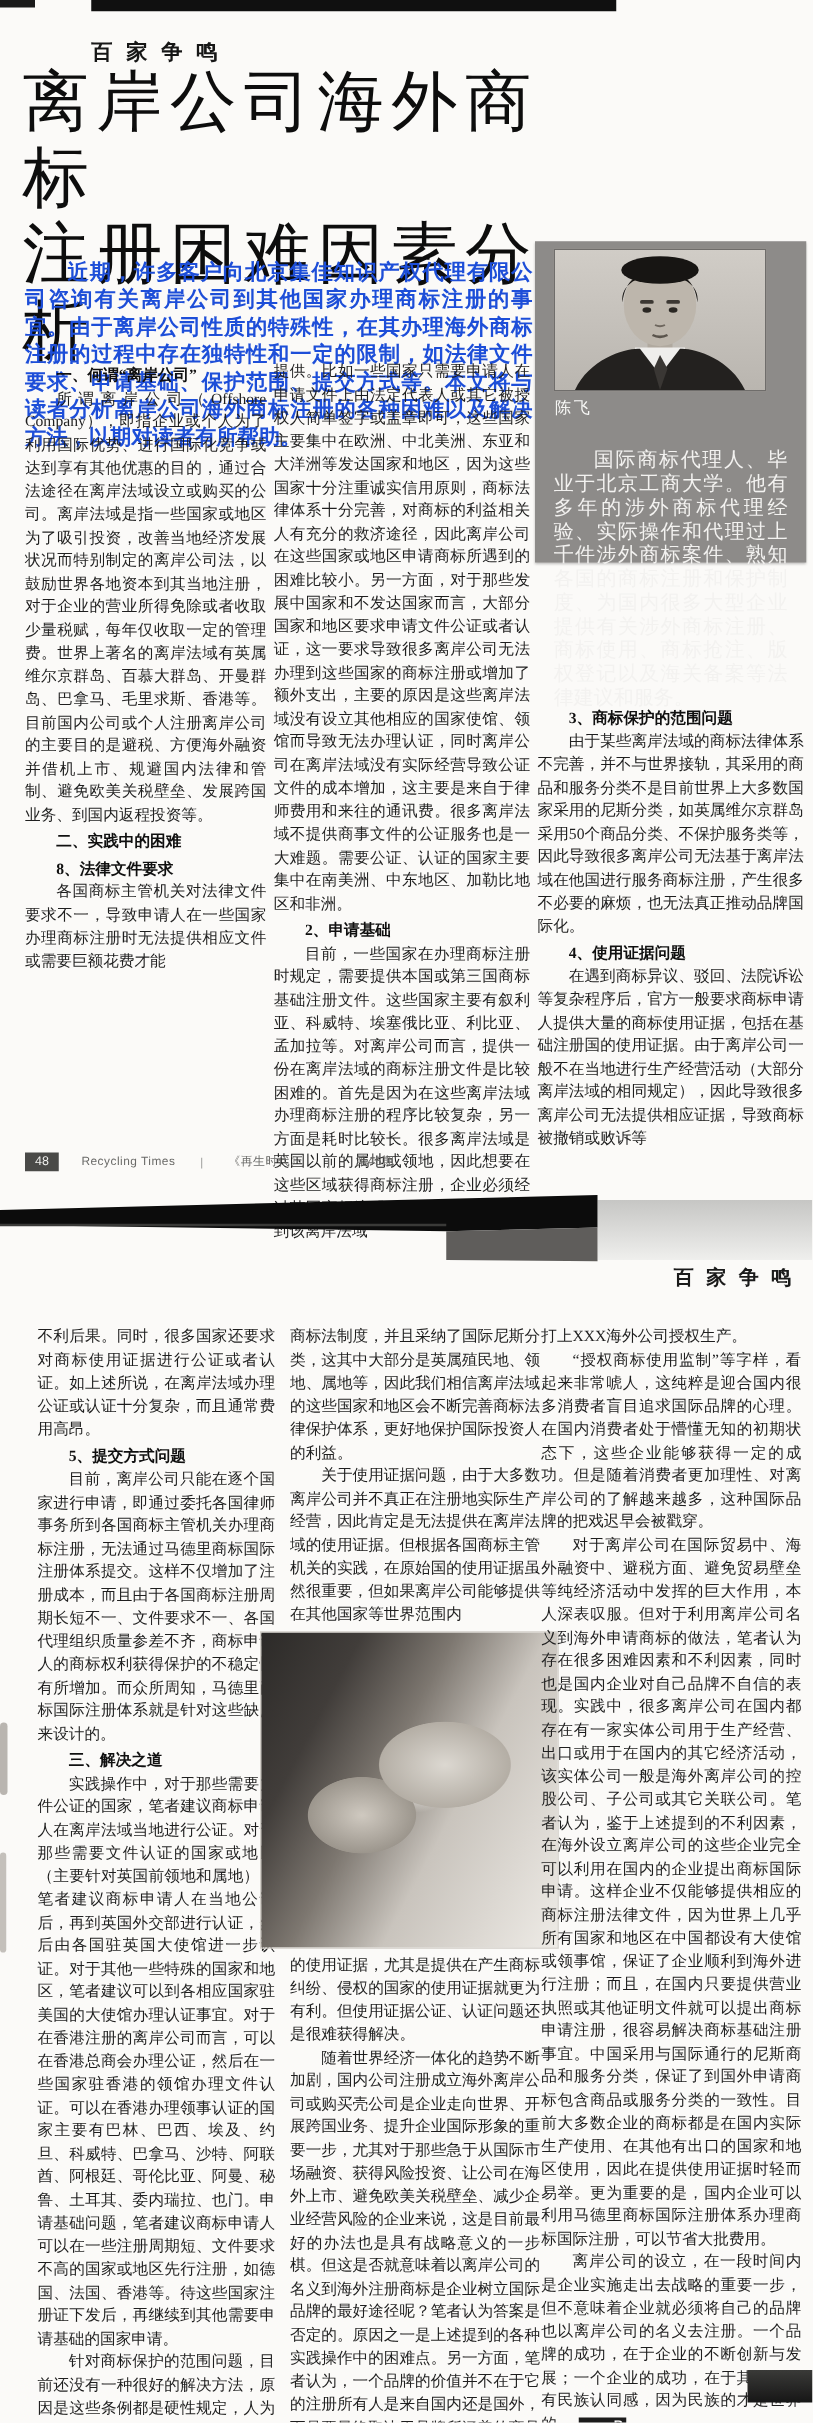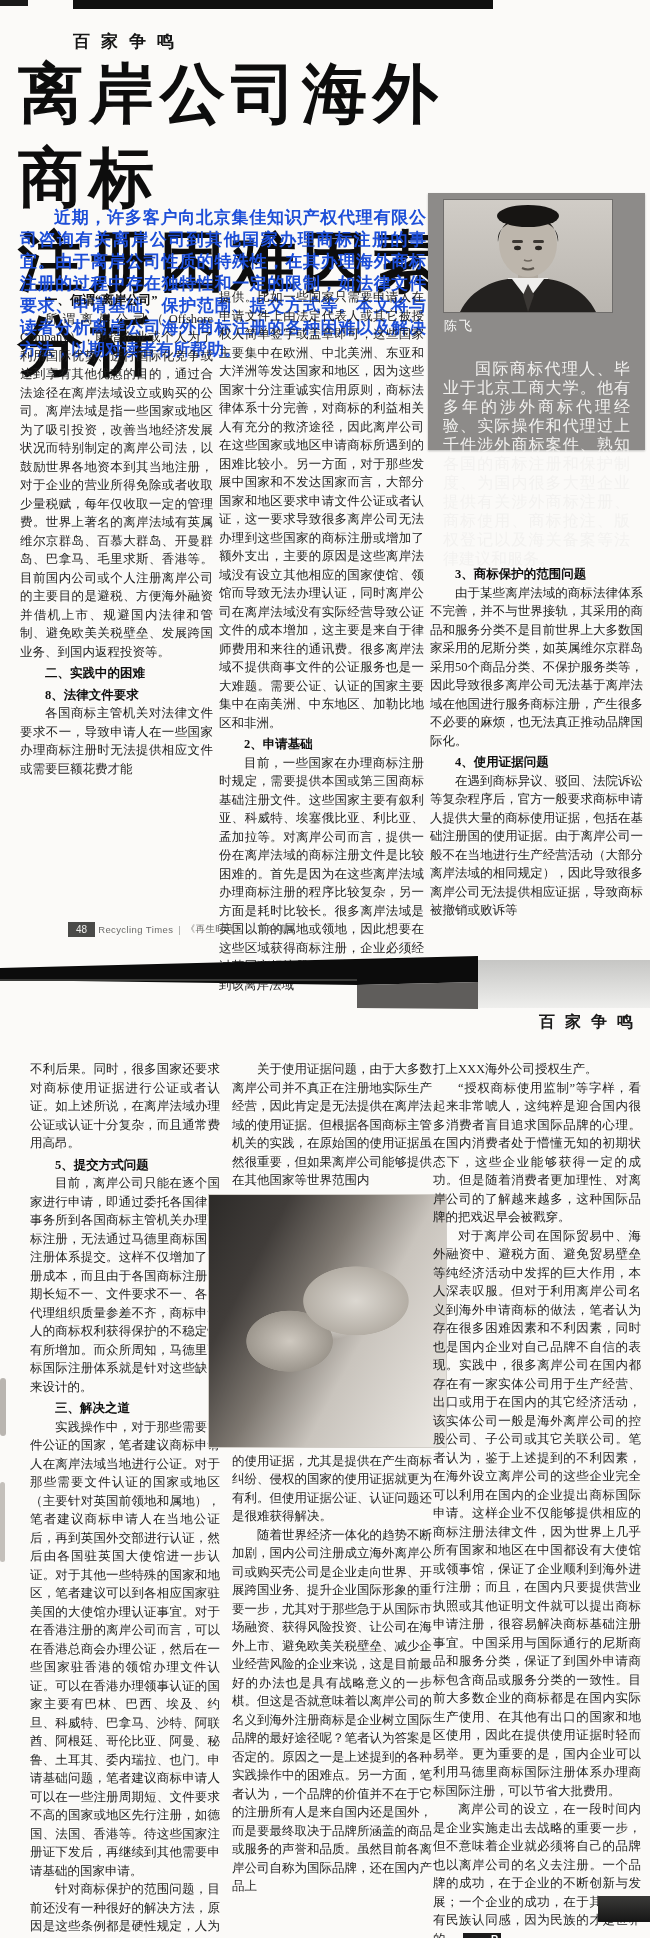--- a/index.html
+++ b/index.html
@@ -9,21 +9,21 @@
     font-family:"Liberation Serif","DejaVu Serif",serif;
     color:#1f1f1f;
     overflow:hidden;
   }
   .abs{position:absolute;}
 
   
   .tag-bar{left:73px;top:0;width:420px;height:9px;background:#101010;}
   .corner-artifact{left:0;top:0;width:28px;height:6px;background:#1a1a1a;}
   .tag1{left:73px;top:30px;font-size:17px;font-weight:700;letter-spacing:11px;color:#161616;}
-  .title{left:18px;top:52px;width:470px;font-size:65px;line-height:84px;font-weight:700;letter-spacing:6px;color:#0d0d0d;}
+  .title{left:18px;top:52px;width:470px;font-size:53px;line-height:61px;font-weight:400;letter-spacing:6px;color:#0d0d0d;}
   .intro{left:20px;top:190px;width:406px;font-size:17px;line-height:22px;font-weight:700;text-align:justify;text-indent:2em;color:#1d4ed8;}
 
   .col{font-size:12.5px;line-height:18.5px;text-align:justify;}
   .col p,.col h4{margin:0;padding:0;font-size:12.5px;}
   .col .p{text-indent:2em;}
   .col .c{text-indent:0;}
   .col .h{font-weight:700;text-indent:2em;margin-top:3px;color:#101010;}
 
   .col-l1{left:20px;top:288px;width:193px;}
   .col-m1{left:219px;top:288px;width:205px;}
@@ -32,22 +32,22 @@
   
   .sidebar{left:428px;top:193px;width:217px;height:257px;background:#8d8b89;
            box-shadow:0 1px 2px rgba(0,0,0,.25);}
   .photo{position:absolute;left:15px;top:6px;width:168px;height:112px;border:1px solid #6f6d6b;background:#c7c3bd;}
   .photo svg{display:block;}
   .author-name{position:absolute;left:16px;top:124px;color:#f8f8f6;font-size:13px;letter-spacing:2px;}
   .author-bio{position:absolute;left:15px;top:150px;width:187px;color:#f3f2f0;
               font-size:16px;line-height:19px;text-align:justify;text-indent:2em;}
 
   
-  .footer1{left:20px;top:922px;display:flex;align-items:center;gap:3px;
-           font-family:"Liberation Sans","DejaVu Sans",sans-serif;margin-left:48px;}
+  .footer1{left:20px;top:922px;display:flex;align-items:center;gap:18px;
+           font-family:"Liberation Sans","DejaVu Sans",sans-serif;}
   .pageno{background:#4a4a48;color:#f0f0ee;font-size:10px;padding:2px 8px;}
   .foot-txt{font-size:9.5px;color:#6a6a68;letter-spacing:.4px;}
   .foot-sep{color:#9a9a98;font-size:9px;padding:0 2px;}
 
   
   .seam{left:0;top:952px;width:650px;height:62px;}
 
   
   .tag2{left:0;top:1012px;width:643px;text-align:right;font-size:16px;font-weight:700;
         letter-spacing:10px;color:#1a1a1a;}
@@ -162,20 +162,21 @@
 
 <div class="abs col col-l2">
     <p class="c">不利后果。同时，很多国家还要求对商标使用证据进行公证或者认证。如上述所说，在离岸法域办理公证或认证十分复杂，而且通常费用高昂。</p>
     <h4 class="h">5、提交方式问题</h4>
     <p class="p">目前，离岸公司只能在逐个国家进行申请，即通过委托各国律师事务所到各国商标主管机关办理商标注册，无法通过马德里商标国际注册体系提交。这样不仅增加了注册成本，而且由于各国商标注册周期长短不一、文件要求不一、各国代理组织质量参差不齐，商标申请人的商标权利获得保护的不稳定性有所增加。而众所周知，马德里商标国际注册体系就是针对这些缺点来设计的。</p>
     <h4 class="h">三、解决之道</h4>
     <p class="p">实践操作中，对于那些需要文件公证的国家，笔者建议商标申请人在离岸法域当地进行公证。对于那些需要文件认证的国家或地区（主要针对英国前领地和属地），笔者建议商标申请人在当地公证后，再到英国外交部进行认证，然后由各国驻英国大使馆进一步认证。对于其他一些特殊的国家和地区，笔者建议可以到各相应国家驻美国的大使馆办理认证事宜。对于在香港注册的离岸公司而言，可以在香港总商会办理公证，然后在一些国家驻香港的领馆办理文件认证。可以在香港办理领事认证的国家主要有巴林、巴西、埃及、约旦、科威特、巴拿马、沙特、阿联酋、阿根廷、哥伦比亚、阿曼、秘鲁、土耳其、委内瑞拉、也门。申请基础问题，笔者建议商标申请人可以在一些注册周期短、文件要求不高的国家或地区先行注册，如德国、法国、香港等。待这些国家注册证下发后，再继续到其他需要申请基础的国家申请。</p>
     <p class="p">针对商标保护的范围问题，目前还没有一种很好的解决方法，原因是这些条例都是硬性规定，人为因素无法避开。但根据近年来各国和地区商标法的发展来看，越来越多的国家和地区拥有了自己独立的</p>
   </div>
 <div class="abs col col-m2">
+    <p class="c">商标法制度，并且采纳了国际尼斯分类，这其中大部分是英属殖民地、领地、属地等，因此我们相信离岸法域的这些国家和地区会不断完善商标法律保护体系，更好地保护国际投资人的利益。</p>
     <p class="p">关于使用证据问题，由于大多数离岸公司并不真正在注册地实际生产经营，因此肯定是无法提供在离岸法域的使用证据。但根据各国商标主管机关的实践，在原始国的使用证据虽然很重要，但如果离岸公司能够提供在其他国家等世界范围内</p>
     <div class="handshake-img"></div>
     <p class="c">的使用证据，尤其是提供在产生商标纠纷、侵权的国家的使用证据就更为有利。但使用证据公证、认证问题还是很难获得解决。</p>
     <p class="p">随着世界经济一体化的趋势不断加剧，国内公司注册成立海外离岸公司或购买壳公司是企业走向世界、开展跨国业务、提升企业国际形象的重要一步，尤其对于那些急于从国际市场融资、获得风险投资、让公司在海外上市、避免欧美关税壁垒、减少企业经营风险的企业来说，这是目前最好的办法也是具有战略意义的一步棋。但这是否就意味着以离岸公司的名义到海外注册商标是企业树立国际品牌的最好途径呢？笔者认为答案是否定的。原因之一是上述提到的各种实践操作中的困难点。另一方面，笔者认为，一个品牌的价值并不在于它的注册所有人是来自国内还是国外，而是要最终取决于品牌所涵盖的商品或服务的声誉和品质。虽然目前各离岸公司自称为国际品牌，还在国内产品上</p>
   </div>
 <div class="abs col col-r2">
     <p class="c">打上XXX海外公司授权生产。</p>
     <p class="p">“授权商标使用监制”等字样，看起来非常唬人，这纯粹是迎合国内很多消费者盲目追求国际品牌的心理。在国内消费者处于懵懂无知的初期状态下，这些企业能够获得一定的成功。但是随着消费者更加理性、对离岸公司的了解越来越多，这种国际品牌的把戏迟早会被戳穿。</p>
     <p class="p">对于离岸公司在国际贸易中、海外融资中、避税方面、避免贸易壁垒等纯经济活动中发挥的巨大作用，本人深表叹服。但对于利用离岸公司名义到海外申请商标的做法，笔者认为存在很多困难因素和不利因素，同时也是国内企业对自己品牌不自信的表现。实践中，很多离岸公司在国内都存在有一家实体公司用于生产经营、出口或用于在国内的其它经济活动，该实体公司一般是海外离岸公司的控股公司、子公司或其它关联公司。笔者认为，鉴于上述提到的不利因素，在海外设立离岸公司的这些企业完全可以利用在国内的企业提出商标国际申请。这样企业不仅能够提供相应的商标注册法律文件，因为世界上几乎所有国家和地区在中国都设有大使馆或领事馆，保证了企业顺利到海外进行注册；而且，在国内只要提供营业执照或其他证明文件就可以提出商标申请注册，很容易解决商标基础注册事宜。中国采用与国际通行的尼斯商品和服务分类，保证了到国外申请商标包含商品或服务分类的一致性。目前大多数企业的商标都是在国内实际生产使用、在其他有出口的国家和地区使用，因此在提供使用证据时轻而易举。更为重要的是，国内企业可以利用马德里商标国际注册体系办理商标国际注册，可以节省大批费用。</p>
     <p class="p">离岸公司的设立，在一段时间内是企业实施走出去战略的重要一步，但不意味着企业就必须将自己的品牌也以离岸公司的名义去注册。一个品牌的成功，在于企业的不断创新与发展；一个企业的成功，在于其是否具有民族认同感，因为民族的才是世界的。<span class="endmark">R</span></p>

